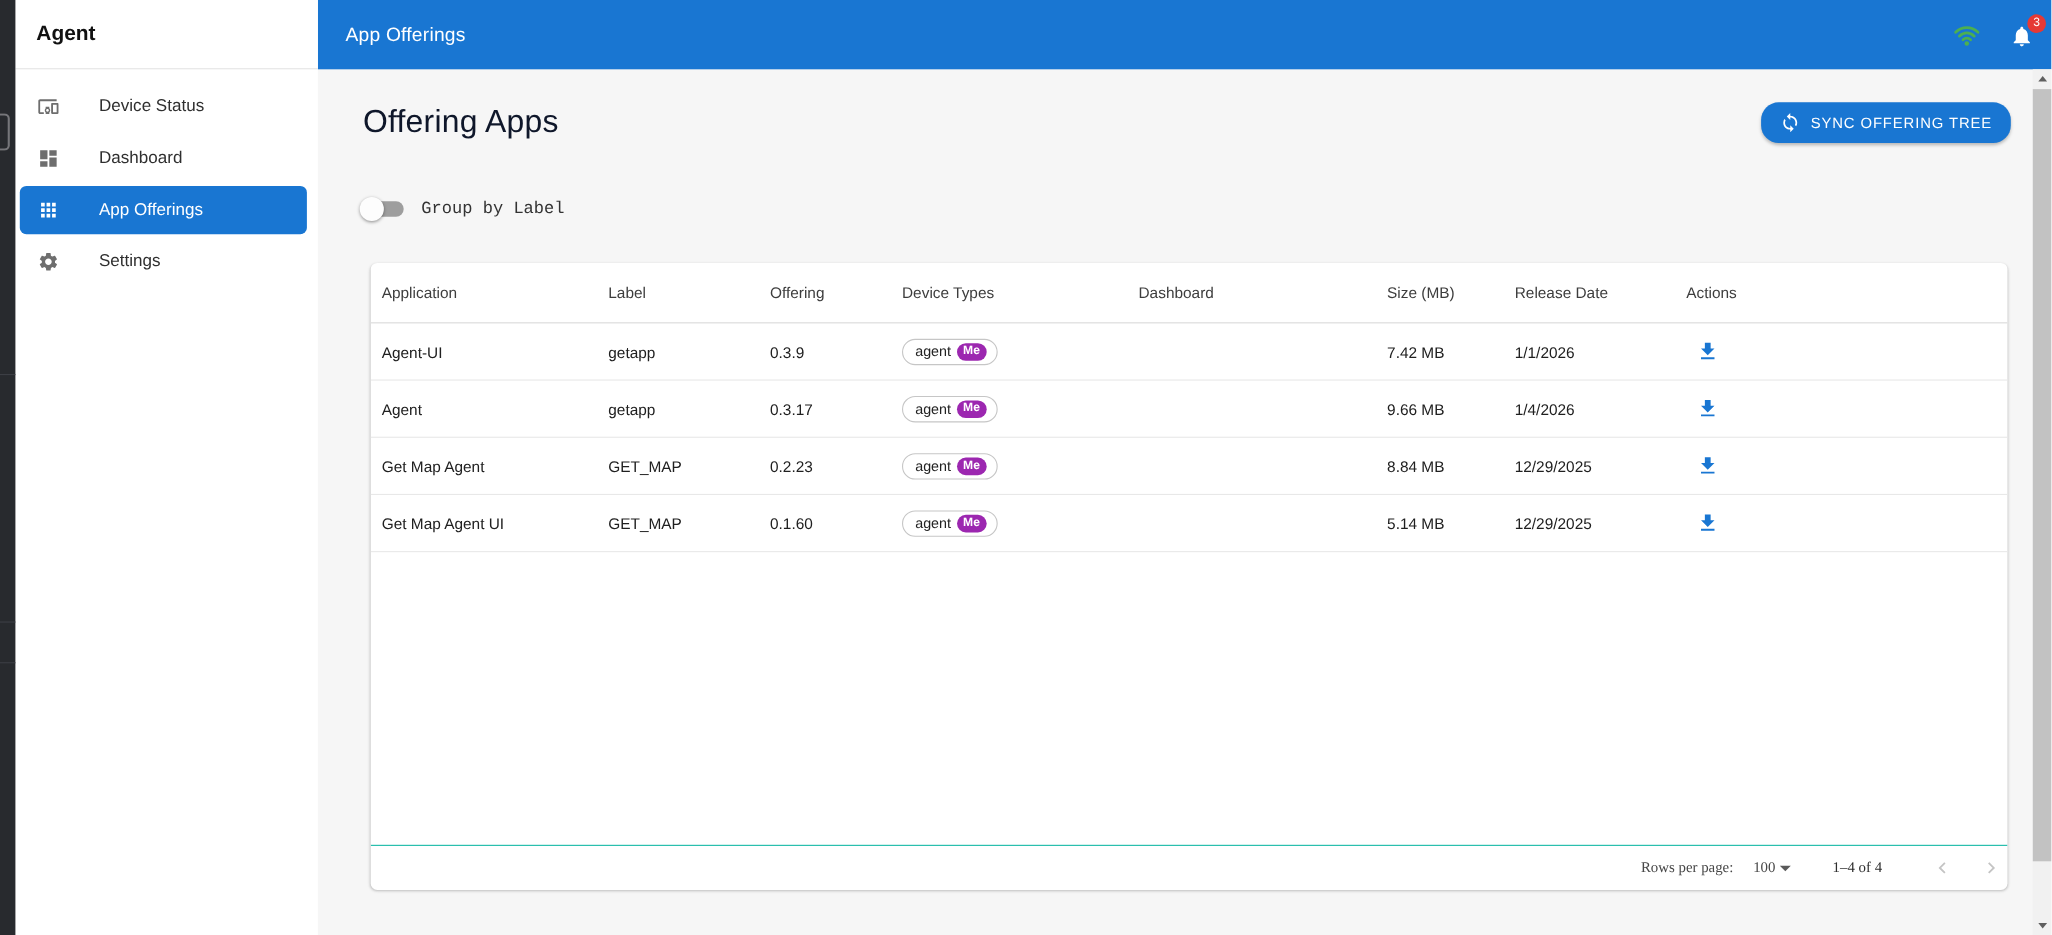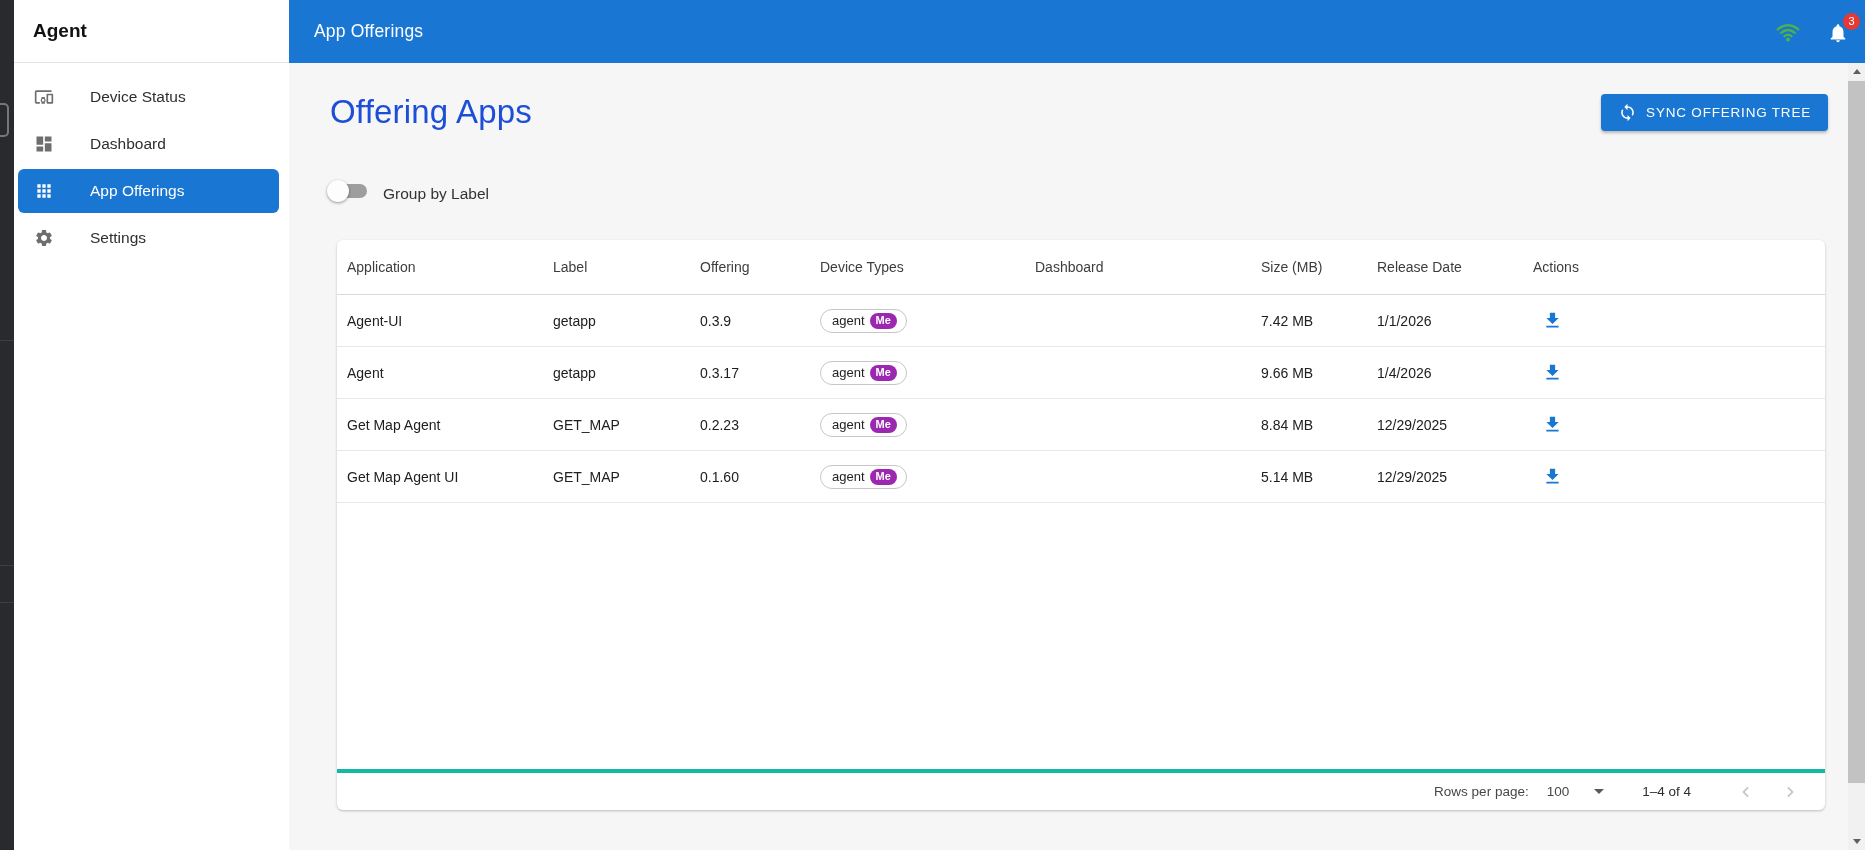--- a/index.html
+++ b/index.html
@@ -28,46 +28,46 @@
   .appbar-title { color: #ffffff; font-size: 17.5px; letter-spacing: 0.2px; }
   .appbar-right { margin-left: auto; display: flex; align-items: center; gap: 26px; }
   .wifi-wrap { width: 26px; height: 26px; }
   .bell-wrap { position: relative; width: 24px; height: 26px; cursor: pointer; }
   .bell-wrap svg { width: 22px; height: 22px; fill: #ffffff; margin-top: 3px; }
   .bell-badge { position: absolute; top: -6px; right: -9px; min-width: 17px; height: 17px; border-radius: 9px; background: #e53935; color: #fff; font-size: 11px; display: flex; align-items: center; justify-content: center; padding: 0 4px; }
 
   
   .main { position: absolute; left: 289px; top: 63px; width: 1559px; height: 787px; background: #f6f6f6; }
   .header-row { display: flex; align-items: center; justify-content: space-between; padding: 30px 20px 0 41px; }
-  .page-title { font-size: 33px; font-weight: 400; color: #1d4ed8; letter-spacing: 0.2px; }
-  .sync-btn { display: flex; align-items: center; gap: 9px; height: 37px; padding: 0 17px; background: #1976d2; border: none; border-radius: 4px; color: #fff; font-family: inherit; font-size: 13.5px; letter-spacing: 0.8px; cursor: pointer; box-shadow: 0 2px 3px rgba(0,0,0,0.25); }
+  .page-title { font-size: 29px; font-weight: 400; color: #0f172a; letter-spacing: 0.2px; }
+  .sync-btn { display: flex; align-items: center; gap: 9px; height: 37px; padding: 0 17px; background: #1976d2; border: none; border-radius: 16px; color: #fff; font-family: inherit; font-size: 13.5px; letter-spacing: 0.8px; cursor: pointer; box-shadow: 0 2px 3px rgba(0,0,0,0.25); }
   .sync-btn svg { width: 19px; height: 19px; fill: #ffffff; }
 
-  .toggle-row { display: flex; align-items: flex-end; margin: 48px 0 0 38px; }
+  .toggle-row { display: flex; align-items: center; margin: 48px 0 0 38px; font-family: Liberation Mono, monospace; }
   .switch { position: relative; width: 45px; height: 24px; cursor: pointer; flex: 0 0 45px; }
   .switch-track { position: absolute; left: 6px; top: 5px; width: 34px; height: 14px; border-radius: 7px; background: #9e9e9e; }
   .switch-thumb { position: absolute; left: 0; top: 1px; width: 22px; height: 22px; border-radius: 50%; background: #fdfdfd; box-shadow: 0 1px 3px rgba(0,0,0,0.4); }
   .toggle-label { margin-left: 11px; font-size: 15.5px; color: #333; }
 
   
   .card { margin: 37px 23px 0 48px; height: 570px; background: #ffffff; border-radius: 6px; box-shadow: 0 1px 3px rgba(0,0,0,0.14), 0 1px 2px rgba(0,0,0,0.10); display: flex; flex-direction: column; overflow: hidden; }
   .trow { display: grid; grid-template-columns: 206px 147px 120px 215px 226px 116px 156px 1fr; align-items: center; padding-left: 10px; }
   .thead { height: 55px; border-bottom: 1px solid #d9d9d9; }
   .thead .th { font-size: 14px; color: #3d3d3d; }
   .tbody-row { height: 52px; border-bottom: 1px solid #e8e8e8; }
   .td { font-size: 14px; color: #202020; }
   .chip { display: inline-flex; align-items: center; gap: 5px; border: 1px solid #c6c6c6; border-radius: 15px; padding: 3px 9px 3px 11px; font-size: 13px; color: #222; background: #fff; width: fit-content; }
   .chip-badge { background: #9c27b0; color: #ffffff; font-size: 11px; font-weight: bold; border-radius: 8px; padding: 2px 6px 3px; line-height: 1; }
   .dl-btn { background: none; border: none; cursor: pointer; width: 34px; height: 34px; display: flex; align-items: center; justify-content: center; margin-left: 2px; border-radius: 50%; }
   .dl-btn svg { width: 21px; height: 21px; fill: #1976d2; }
   .table-filler { flex: 1; }
 
-  .card-footer { height: 41px; border-top: 4px solid #14b8a6; display: flex; align-items: center; justify-content: flex-end; padding-right: 20px; color: #474747; font-size: 13.5px; }
+  .card-footer { height: 41px; border-top: 1px solid #14b8a6; display: flex; align-items: center; justify-content: flex-end; padding-right: 0; color: #474747; font-size: 13.5px; font-family: Liberation Serif, serif; }
   .rpp-label { margin-right: 18px; }
-  .rpp-select { display: flex; align-items: center; gap: 25px; cursor: pointer; margin-right: 38px; }
+  .rpp-select { display: flex; align-items: center; gap: 4px; cursor: pointer; margin-right: 38px; }
   .caret-down { width: 0; height: 0; border-left: 5px solid transparent; border-right: 5px solid transparent; border-top: 5px solid #5a5a5a; }
   .range-label { margin-right: 40px; color: #2e2e2e; }
   .pg-btn { background: none; border: none; width: 30px; height: 30px; display: flex; align-items: center; justify-content: center; cursor: default; }
   .pg-btn svg { width: 20px; height: 20px; stroke: #c4c4c4; stroke-width: 2; fill: none; }
   .pg-btn.prev { margin-right: 14px; }
 
   
   .scrollbar { position: absolute; right: 0; top: 63px; width: 17px; height: 787px; background: #f1f1f1; z-index: 5; }
   .sb-btn { position: absolute; left: 0; width: 17px; height: 17px; display: flex; align-items: center; justify-content: center; }
   .sb-btn.up { top: 0; } .sb-btn.down { bottom: 0; }

